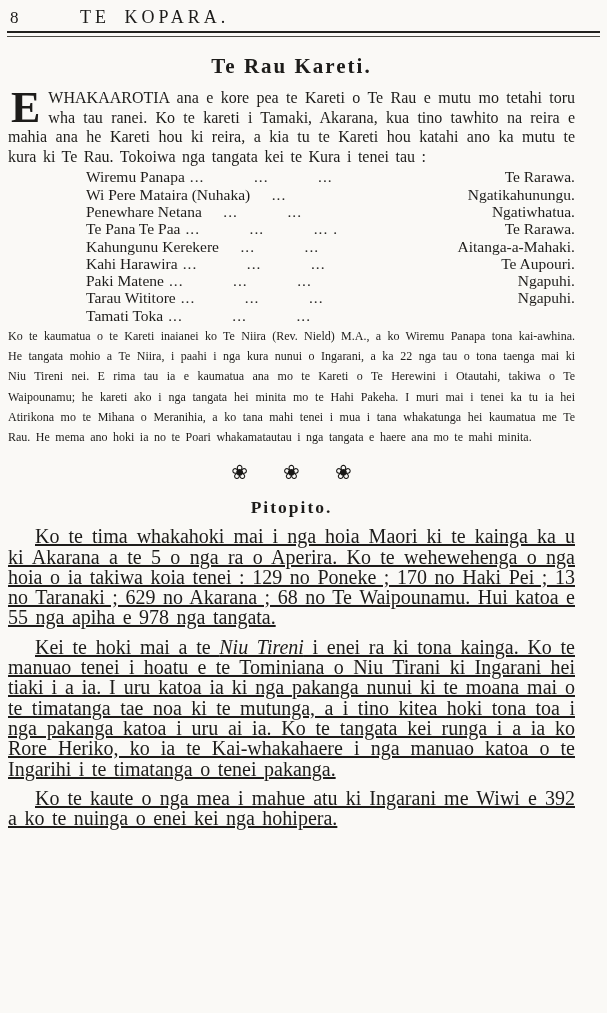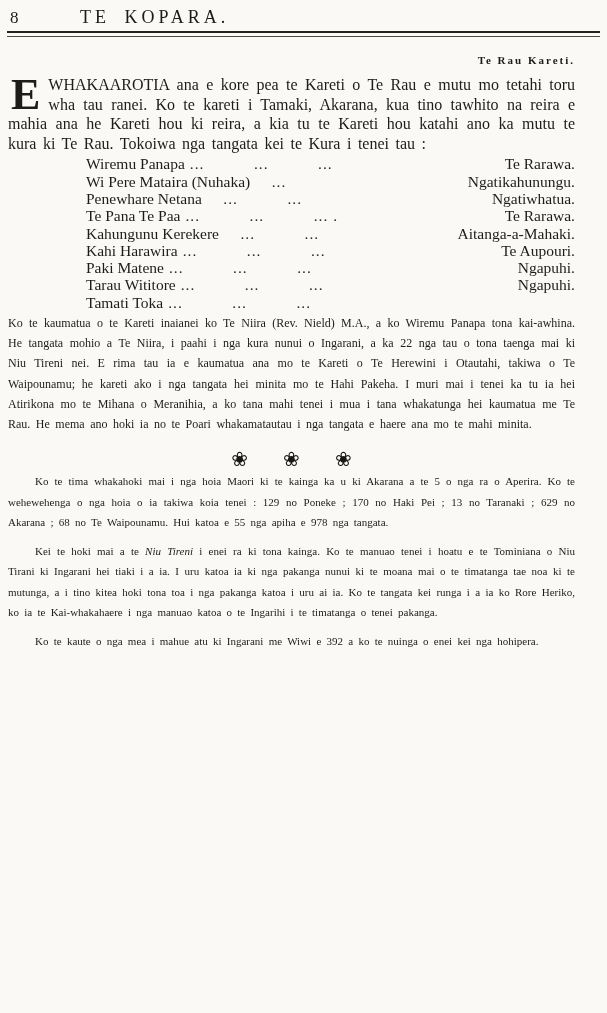--- a/index.html
+++ b/index.html
@@ -26,22 +26,22 @@
   .issue-date{width:170px;text-align:right;font-size:17px;letter-spacing:1px;}
   .double-rule{
     margin:3px 7px 0 7px;
     height:3px;
     border-top:2px solid #23221f;
     border-bottom:1px solid #4a4943;
   }
   
   .content{padding:0 32px 0 8px;}
   .article-heading{
-    text-align:right;
-    font-size:11px;
+    text-align:center;
+    font-size:21px;
     font-weight:bold;
     letter-spacing:2px;
     margin:17px 0 9px 0;
   }
   .body-par{
     text-align:justify;
     font-size:16px;
     line-height:19.6px;
     word-spacing:2.5px;
     margin:0;
@@ -87,25 +87,26 @@
   .ornaments .ornament{margin:0 15px;}
   .pitopito-heading{
     text-align:center;
     font-size:17.5px;
     font-weight:bold;
     letter-spacing:2px;
     margin:13px 0 8px 0;
   }
   .pit-par{
     text-align:justify;
-    font-size:11px;
+    font-size:20px;
     line-height:20.3px;
     word-spacing:2.5px;
     text-indent:27px;
     margin:0 0 9px 0;
+    text-decoration:underline;
   }
   .ship{font-style:italic;}
 </style>
 </head>
 <body>
 
 <div class="page">
 
   <div class="header">
     <span class="page-number">8</span>
@@ -167,20 +168,21 @@
     </div>
 
     <p class="closing-par">Ko te kaumatua o te Kareti inaianei ko Te Niira (Rev. Nield) M.A., a ko Wiremu Panapa tona kai-awhina.  He tangata mohio a Te Niira, i paahi i nga kura nunui o Ingarani, a ka 22 nga tau o tona taenga mai ki Niu Tireni nei.  E rima tau ia e kaumatua ana mo te Kareti o Te Herewini i Otautahi, takiwa o Te Waipounamu; he kareti ako i nga tangata hei minita mo te Hahi Pakeha.  I muri mai i tenei ka tu ia hei Atirikona mo te Mihana o Meranihia, a ko tana mahi tenei i mua i tana whakatunga hei kaumatua me Te Rau.  He mema ano hoki ia no te Poari whakamatautau i nga tangata e haere ana mo te mahi minita.</p>
 
     <div class="ornaments">
       <span class="ornament">❀</span>
       <span class="ornament">❀</span>
       <span class="ornament">❀</span>
     </div>
 
+    <div class="pitopito-heading">Pitopito.</div>
 
     <p class="pit-par">Ko te tima whakahoki mai i nga hoia Maori ki te kainga ka u ki Akarana a te 5 o nga ra o Aperira.  Ko te wehewehenga o nga hoia o ia takiwa koia tenei : 129 no Poneke ; 170 no Haki Pei ; 13 no Taranaki ; 629 no Akarana ; 68 no Te Waipounamu.  Hui katoa e 55 nga apiha e 978 nga tangata.</p>
 
     <p class="pit-par"><span>Kei te hoki mai a te </span><span class="ship">Niu Tireni</span><span> i enei ra ki tona kainga. Ko te manuao tenei i hoatu e te Tominiana o Niu Tirani ki Ingarani hei tiaki i a ia.  I uru katoa ia ki nga pakanga nunui ki te moana mai o te timatanga tae noa ki te mutunga, a i tino kitea hoki tona toa i nga pakanga katoa i uru ai ia.  Ko te tangata kei runga i a ia ko Rore Heriko, ko ia te Kai-whakahaere i nga manuao katoa o te Ingarihi i te timatanga o tenei pakanga.</span></p>
 
     <p class="pit-par">Ko te kaute o nga mea i mahue atu ki Ingarani me Wiwi e 392 a ko te nuinga o enei kei nga hohipera.</p>
 
   </div>
 </div>
 

